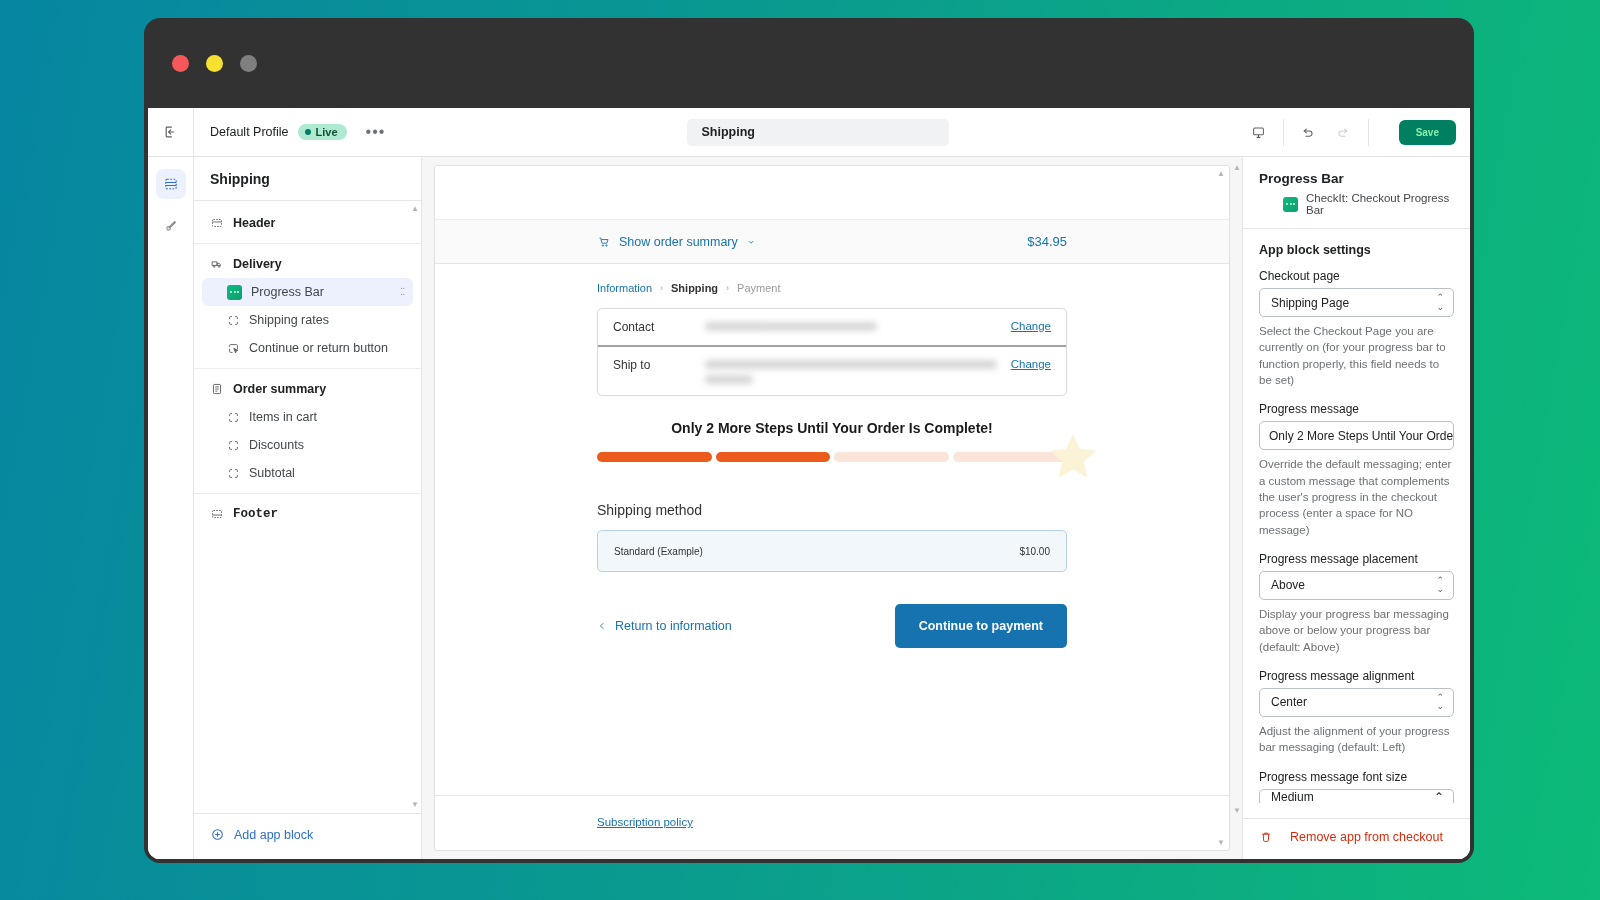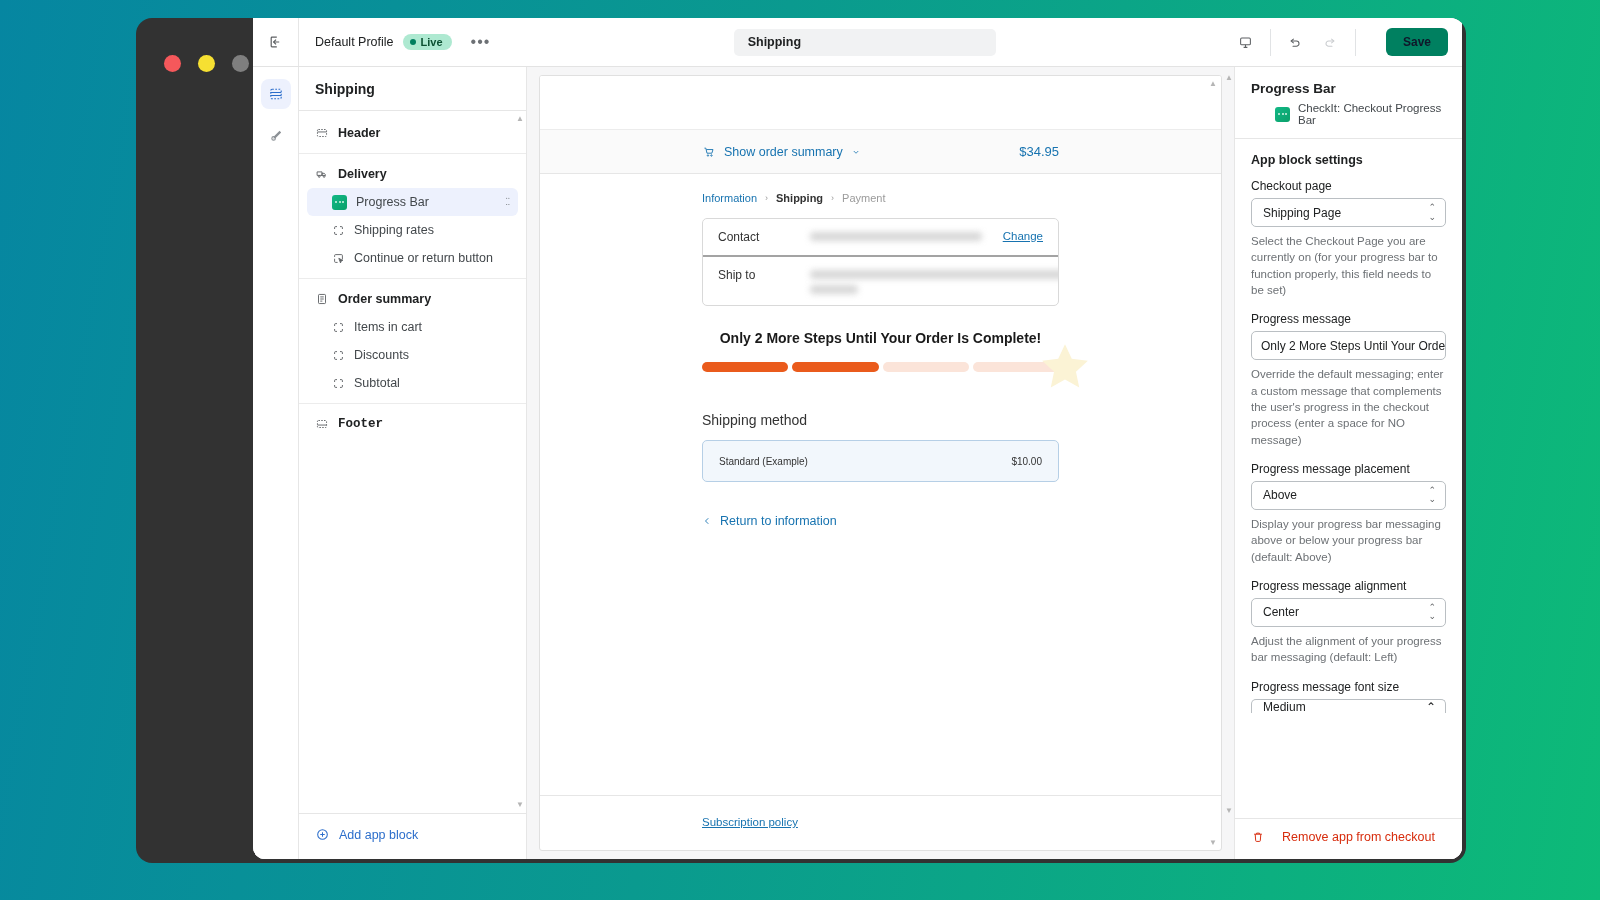--- a/index.html
+++ b/index.html
@@ -9,28 +9,29 @@
     height: 900px;
     overflow: hidden;
     font-family: "Liberation Sans", sans-serif;
     background: linear-gradient(100deg, #0686a1 0%, #0a9a8f 45%, #0dba78 100%);
     position: relative;
   }
 
   
   .window {
     position: absolute;
-    left: 136px;
+    left: 144px;
     top: 18px;
     width: 1330px;
     height: 845px;
     background: #323232;
     border-radius: 16px;
     overflow: hidden;
     display: flex;
+    flex-direction: column;
   }
   .titlebar {
     height: 90px;
     flex: 0 0 90px;
     display: flex;
     align-items: center;
     padding-left: 28px;
     gap: 17px;
   }
   .dot { width: 17px; height: 17px; border-radius: 50%; }
@@ -127,22 +128,22 @@
   }
   .tb-sep {
     width: 1px;
     height: 27px;
     background: #e1e3e5;
     margin: 0 11px;
   }
   .undo-redo { display: flex; gap: 10px; align-items: center; }
   .save-btn {
     background: #008060;
-    color: #0f172a;
-    font-size: 12px;
+    color: #86efac;
+    font-size: 10px;
     font-weight: 600;
     border-radius: 6px;
     padding: 7px 17px;
     margin-left: 19px;
     border: none;
     font-family: inherit;
   }
 
   
   .appbody {
@@ -771,20 +772,21 @@
               <span>$10.00</span>
             </div>
 
             <div class="cta-row">
               <span class="return-link">
                 <svg width="10" height="10" viewBox="0 0 20 20" fill="none" stroke="currentColor" stroke-width="1.8">
                   <path d="M12.5 4.5L7 10l5.5 5.5"></path>
                 </svg>
                 <span>Return to information</span>
               </span>
+              <button class="continue-btn">Continue to payment</button>
             </div>
           </div>
 
           <div class="preview-footer">
             <span class="policy-link">Subscription policy</span>
           </div>
 
           <span class="preview-scroll-arrow" style="top:3px">▲</span>
           <span class="preview-scroll-arrow" style="bottom:3px">▼</span>
         </div>

